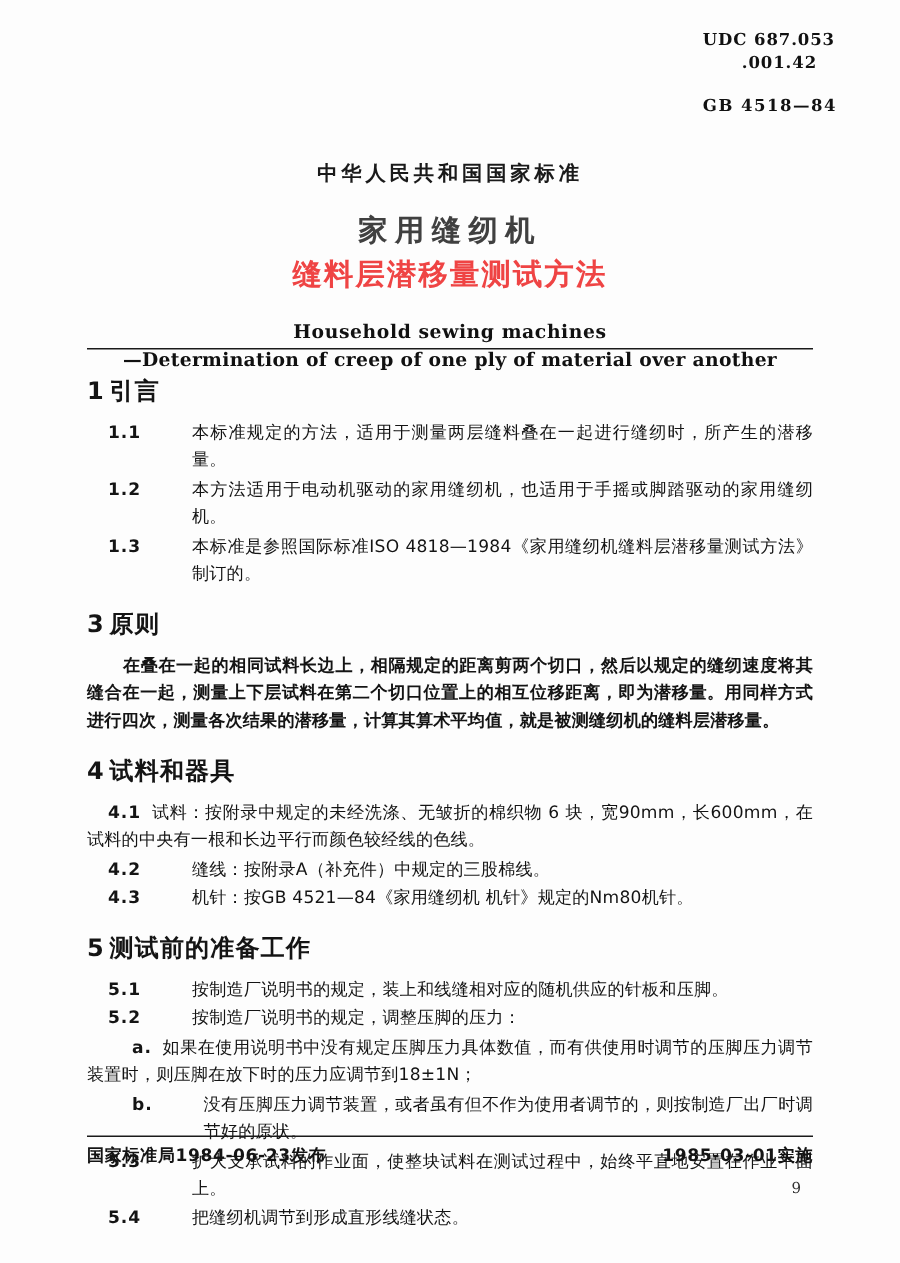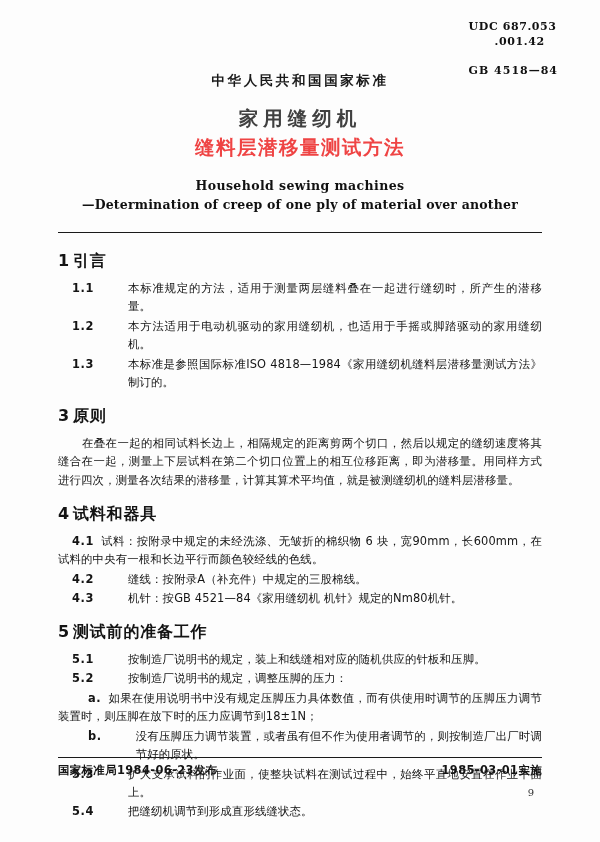--- a/index.html
+++ b/index.html
@@ -27,21 +27,21 @@
   .header {
     position: absolute;
     left: 0; top: 0;
     width: 600px;
   }
   .nat-standard-line {
     text-align: center;
     font-size: 13.5px;
     letter-spacing: 2.6px;
     font-weight: 700;
-    margin-top: 72px;
+    margin-top: 107px;
     color: #1a1a1a;
   }
   .code-block {
     position: absolute;
     right: 42px;
     top: 20px;
     text-align: left;
     font-family: "DejaVu Serif", "Liberation Serif", serif;
     font-size: 11px;
     font-weight: 700;
@@ -147,20 +147,21 @@
     text-justify: inter-ideograph;
     letter-spacing: 0.15px;
   }
   
   .para-hang {
     text-indent: 24px;
     text-align: justify;
     text-justify: inter-ideograph;
     letter-spacing: 0.15px;
     margin-bottom: 12px;
+    font-weight: bold;
   }
   .clause-flow {
     text-align: justify;
     text-justify: inter-ideograph;
     letter-spacing: 0.15px;
     text-indent: 14px;
     margin-bottom: 1px;
   }
   .clause-flow .lbl,
   .para-hang .lbl {

